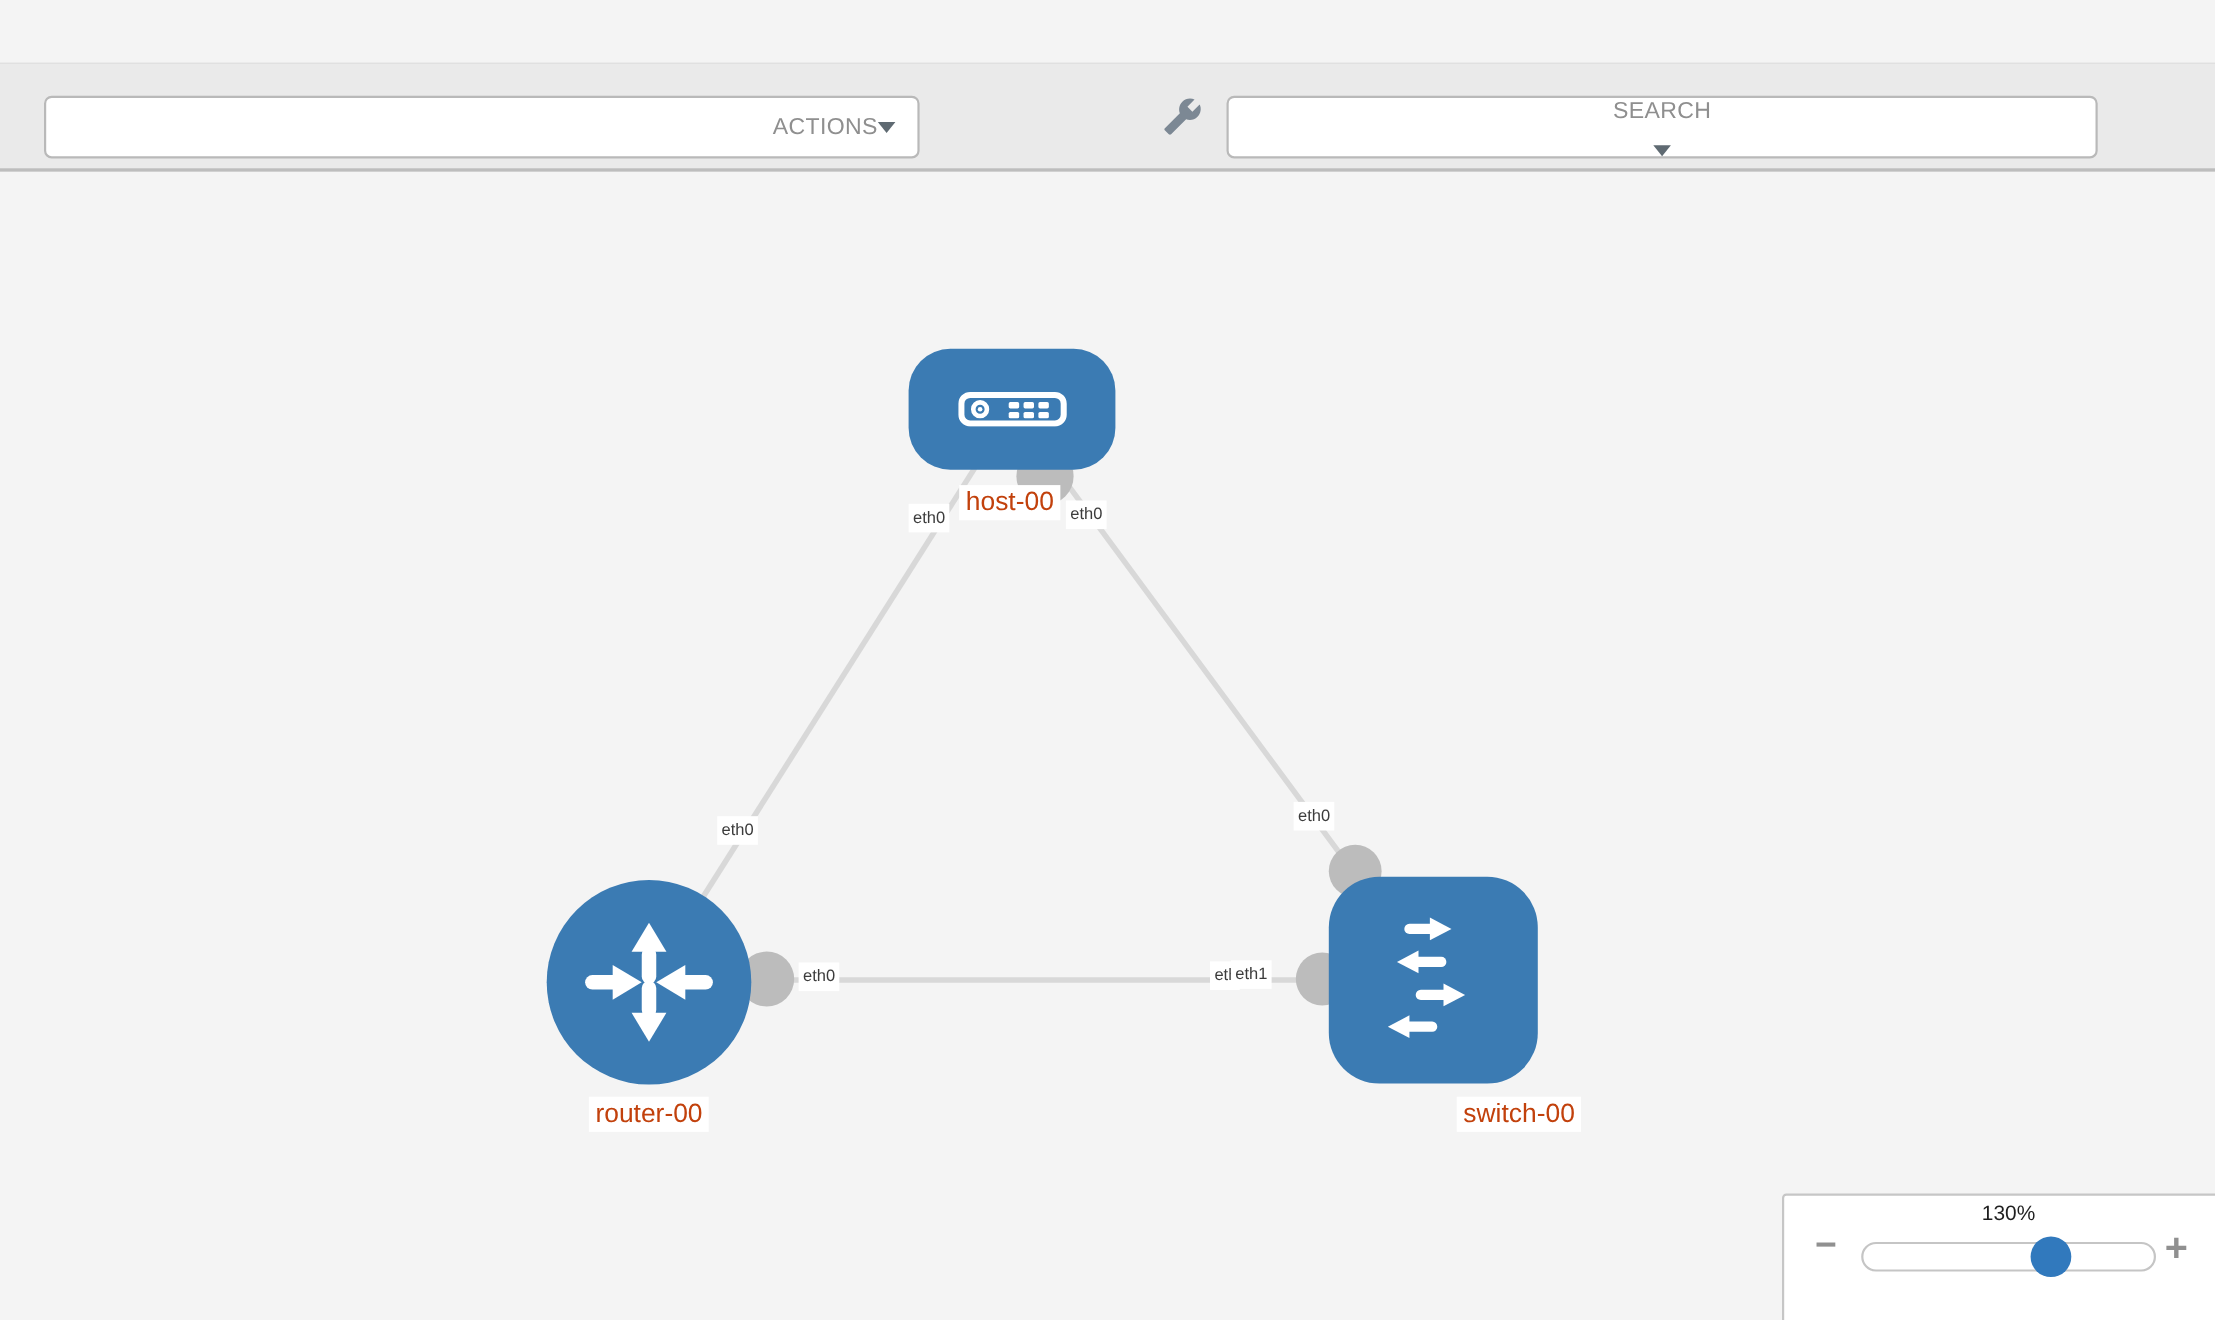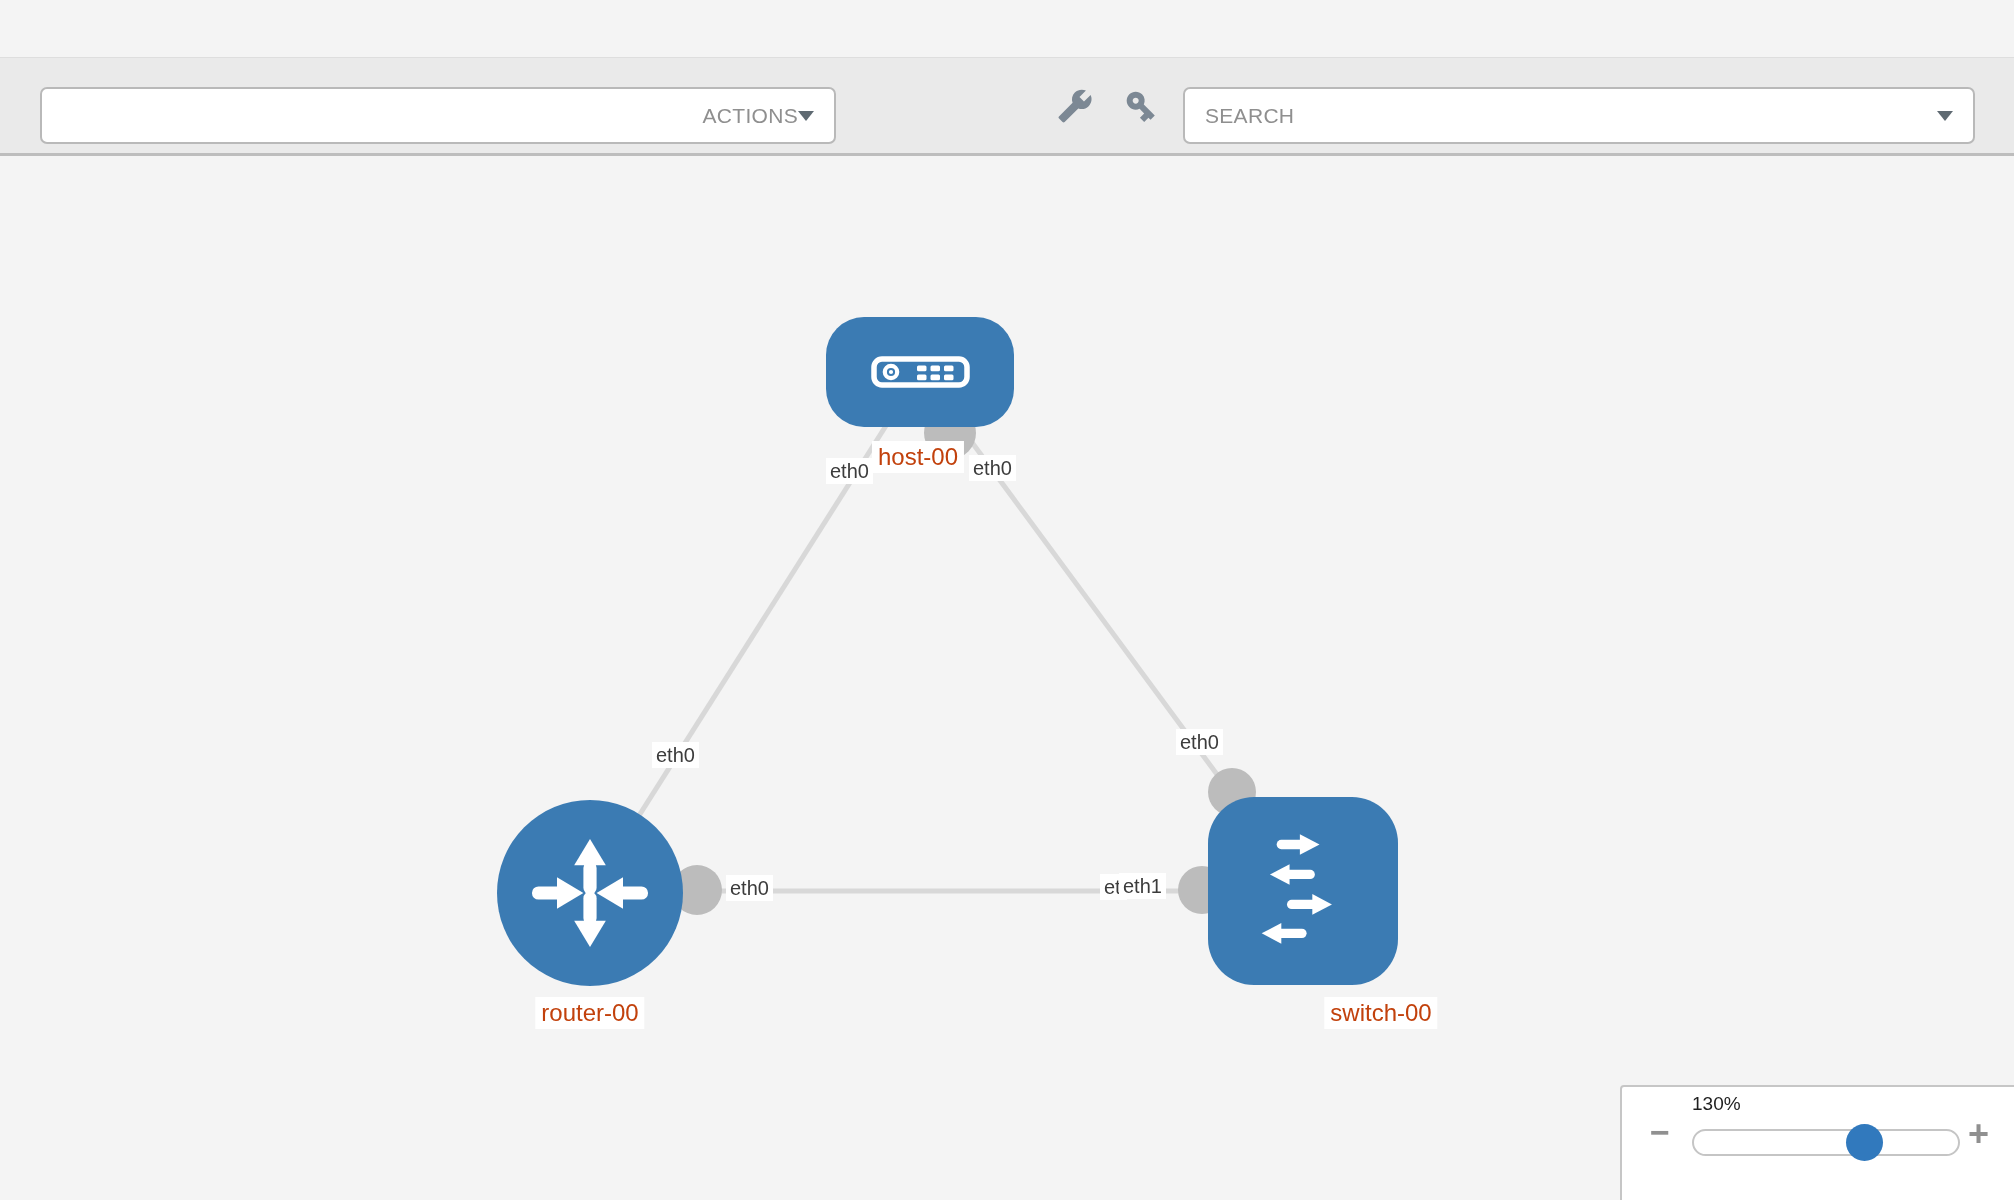--- a/index.html
+++ b/index.html
@@ -15,62 +15,62 @@
     border:none; background:transparent; padding:0; cursor:pointer; }
 
   
   .toolbar { position:absolute; top:57px; left:0; width:2014px; height:99px;
     background:#eaeaea; border-top:1px solid #dedede; border-bottom:3px solid #bdbdbd; z-index:5; }
   .dropdown { position:absolute; top:29px; height:57px; background:#ffffff;
     border:2px solid #b9b9b9; border-radius:7px; display:flex; align-items:center;
     justify-content:space-between; padding:0 20px; cursor:pointer; }
   .dropdown .dd-label { font-size:21px; color:#8f8f8f; letter-spacing:.3px; }
   .dropdown-actions { left:40px; width:796px;justify-content:flex-end; }
-  .dropdown-search { left:1183px; width:792px; }
+  .dropdown-search { left:1115px; width:792px;flex-direction:column; }
   .caret { width:0; height:0; border-left:8px solid transparent; border-right:8px solid transparent;
     border-top:10px solid #5f6a72; }
   .tool-icons { position:absolute; left:1056px; top:0; height:96px; display:flex;
     align-items:center; gap:28px; }
   .tool-icon { width:38px; height:38px; display:inline-flex; align-items:center;
     justify-content:center; cursor:pointer; }
   .tool-icon svg { width:36px; height:36px; fill:#7c8894; }
 
   
   .canvas { position:absolute; top:156px; left:0; width:2014px; height:1044px; background:#f4f4f4; }
   .edges-svg { position:absolute; top:0; left:0; width:2014px; height:1044px; z-index:0; }
   .edge { stroke:#d8d8d8; stroke-width:5; }
   .port { fill:#bcbcbc; }
 
   .node { position:absolute; background:#3b7bb3; display:flex; align-items:center;
     justify-content:center; z-index:1; cursor:pointer; }
   .node-host   { left:826px; top:161px; width:188px; height:110px; border-radius:38px; }
   .node-router { left:497px; top:644px; width:186px; height:186px; border-radius:50%; }
   .node-switch { left:1208px; top:641px; width:190px; height:188px; border-radius:46px; }
 
-  .chip { position:absolute; background:#ffffff; color:#3c3c3c; font-size:20px;
+  .chip { position:absolute; background:#ffffff; color:#3c3c3c; font-size:15px;
     line-height:26px; padding:0 4px; white-space:nowrap; z-index:2; }
   .node-label { position:absolute; background:#ffffff; color:#c2410c; font-size:24px;
     line-height:32px; padding:0 6px; transform:translateX(-50%); white-space:nowrap; z-index:2; }
 
   .chip-host-eth-left   { left:826px;  top:302px; }
   .chip-host-eth-right  { left:969px;  top:299px; }
   .chip-router-eth-up   { left:652px;  top:586px; }
   .chip-switch-eth-up   { left:1176px; top:573px; }
   .chip-router-eth-mid  { left:726px;  top:719px; }
   .chip-switch-eth-hidden { left:1100px; top:718px; width:27px; overflow:hidden; padding-right:0; z-index:2; }
   .chip-switch-eth1     { left:1119px; top:717px; z-index:3; }
 
   .label-host   { left:918px;  top:285px; }
   .label-router { left:590px;  top:841px; }
   .label-switch { left:1381px; top:841px; }
 
   
   .zoom-panel { position:absolute; left:1620px; top:929px; width:400px; height:130px;
     background:#ffffff; border:2px solid #c6c6c6; border-radius:4px 0 0 0; z-index:4; }
-  .zoom-level { position:absolute; left:70px; top:6px; width:268px; text-align:left;
+  .zoom-level { position:absolute; left:70px; top:6px; width:268px; text-align:center;
     font-size:19px; color:#1f1f1f; }
   .zoom-minus, .zoom-plus { position:absolute; top:26px; border:none; background:transparent;
     font-weight:bold; color:#909090; cursor:pointer; font-family:"Liberation Sans",sans-serif; }
   .zoom-minus { left:28px; font-size:34px; }
   .zoom-plus  { left:346px; font-size:36px; }
   .zoom-track { position:absolute; left:70px; top:42px; width:268px; height:27px;
     background:#ffffff; border:2px solid #c5c5c5; border-radius:14px; cursor:pointer; }
   .zoom-thumb { position:absolute; left:224px; top:37px; width:37px; height:37px;
     border-radius:50%; background:#3179bd; cursor:grab; }
 

